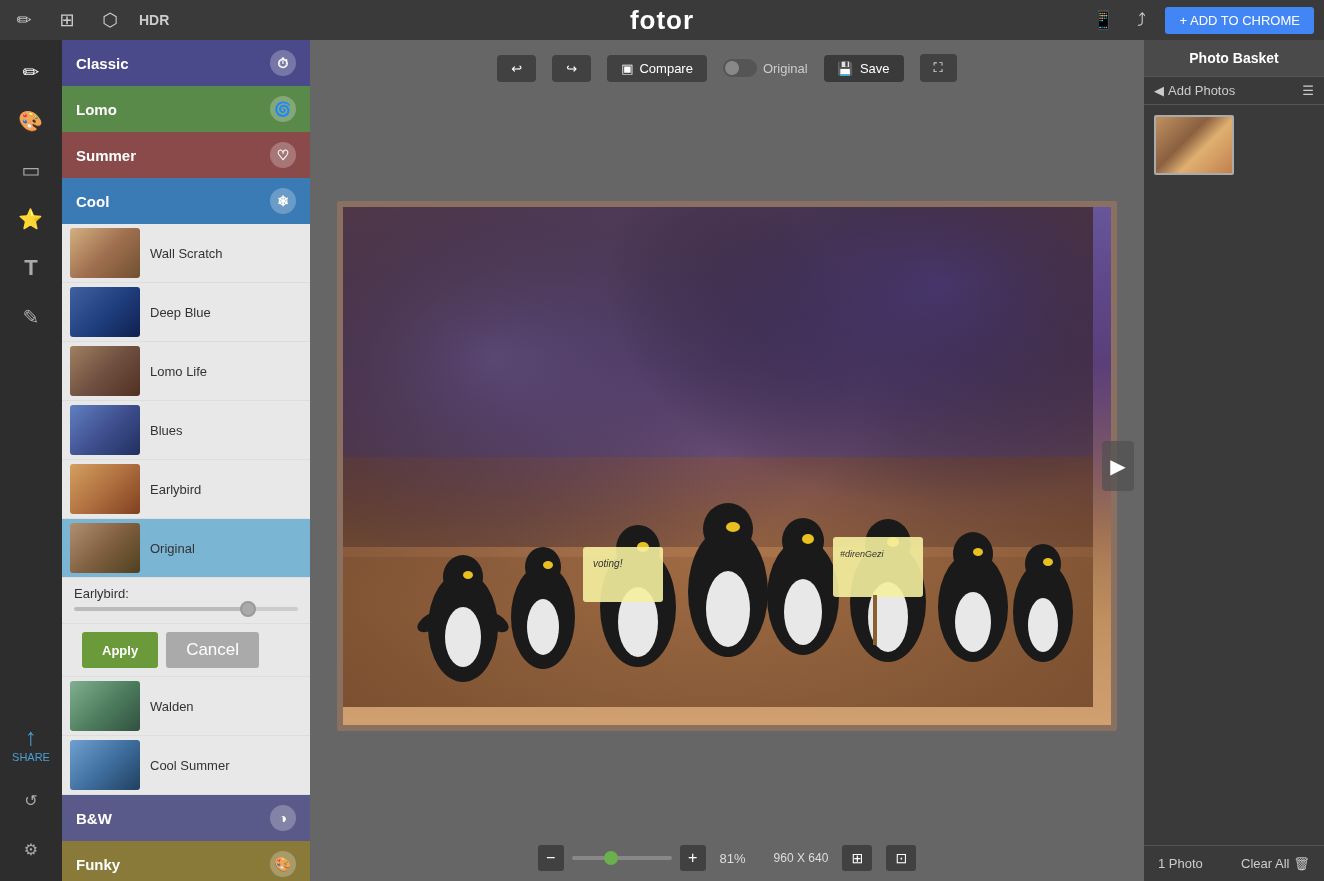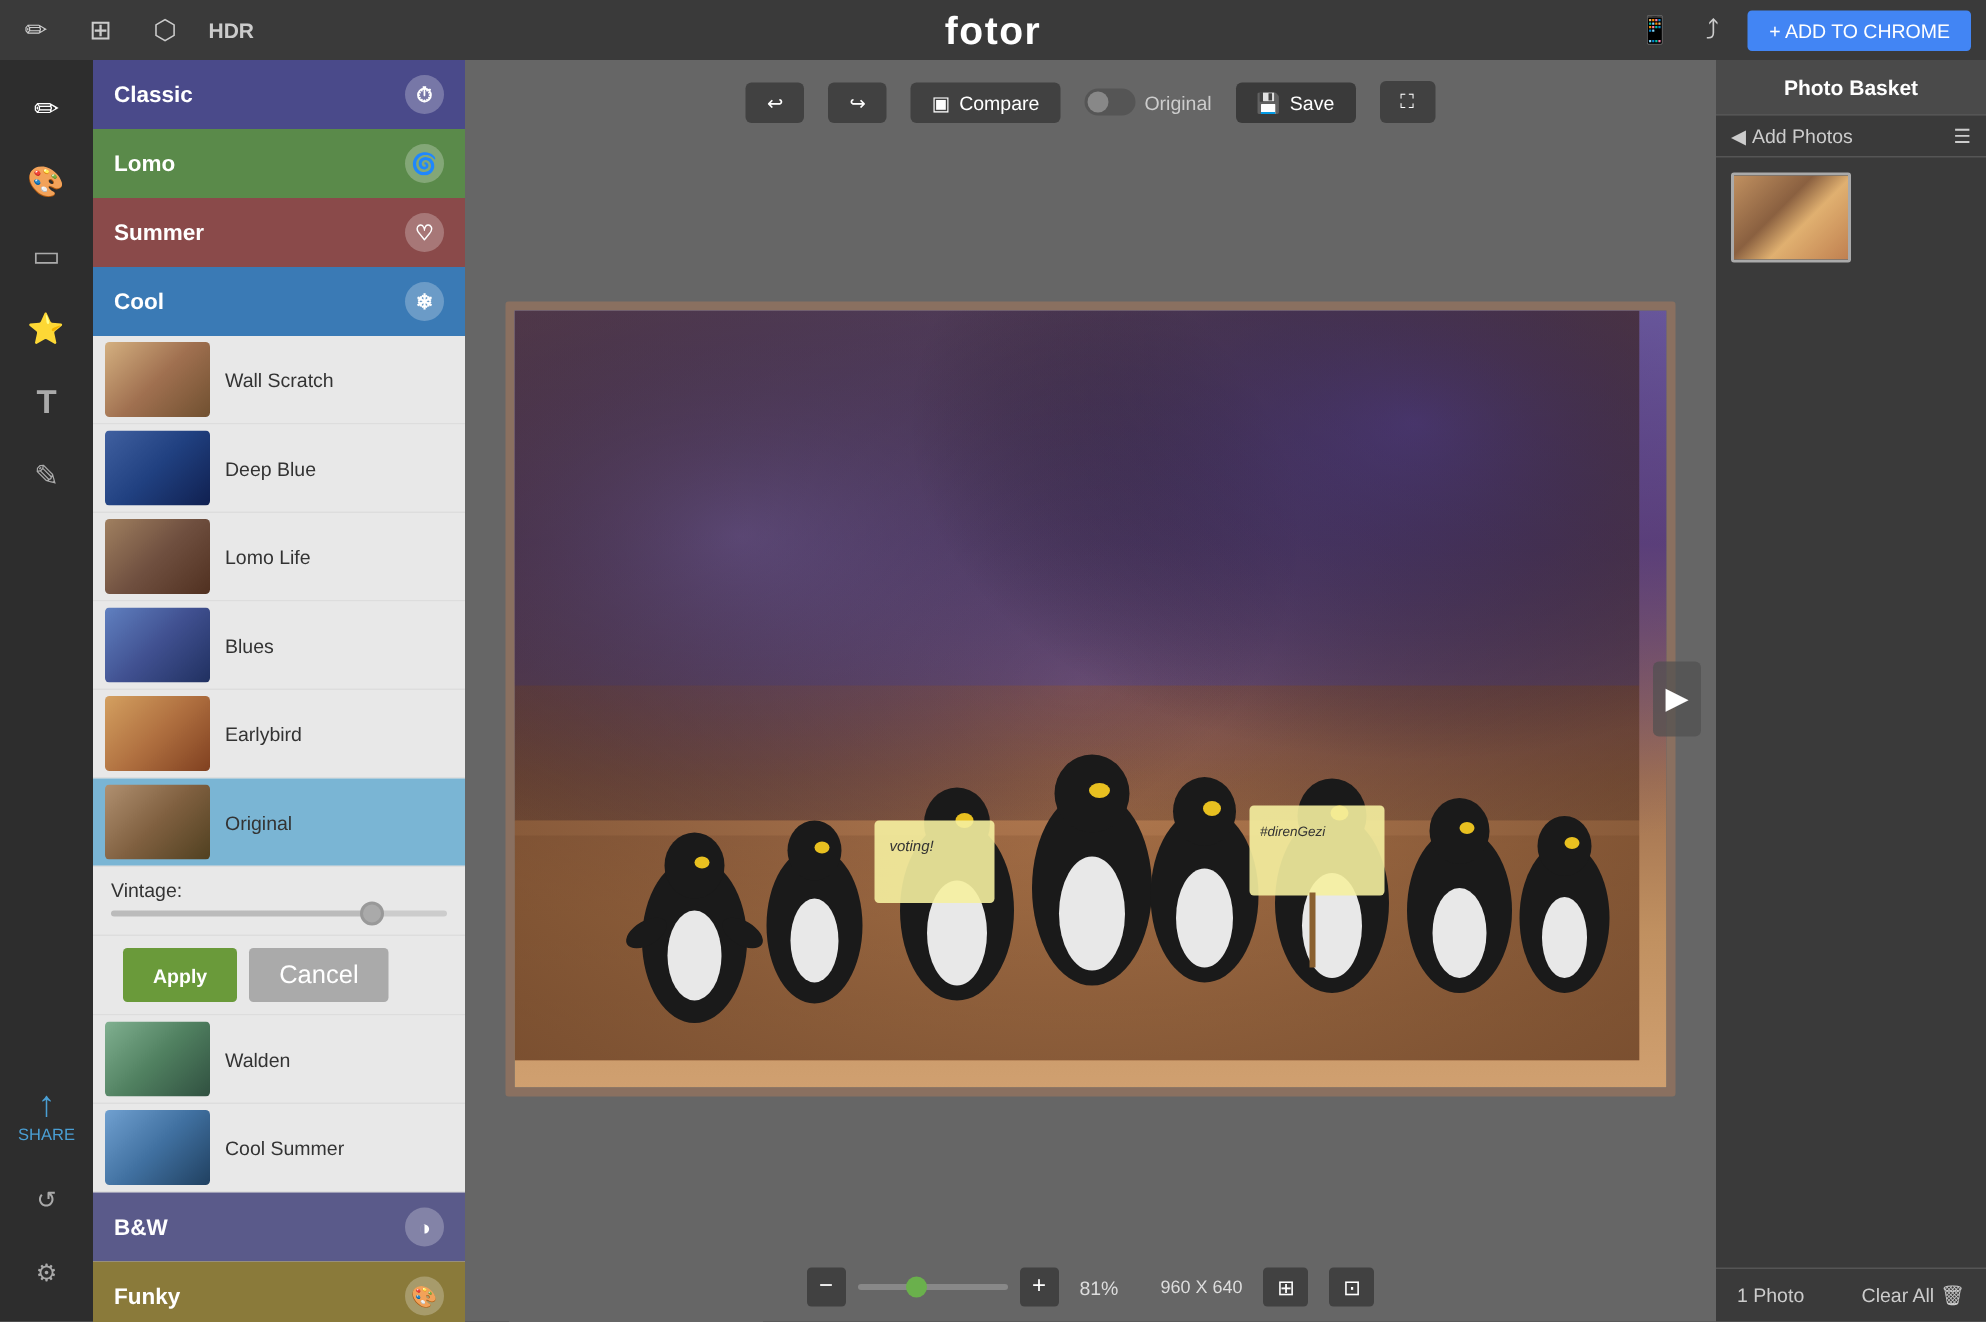--- a/index.html
+++ b/index.html
@@ -592,21 +592,21 @@
     </div>
 
     <div class="filter-item selected">
       <div class="filter-thumb">
         <div class="filter-thumb-inner ancient"></div>
       </div>
       <span class="filter-label">Original</span>
     </div>
 
     <div class="strength-area">
-      <div class="strength-label">Vintage:</div>
+      <div class="strength-label">Earlybird:</div>
       <div class="strength-slider-row">
         <input type="range" class="strength-slider" min="0" max="100" value="80" style="">
       </div>
     </div>
 
     <div class="apply-cancel-row">
       <button class="apply-btn">Apply</button>
       <button class="cancel-btn">Cancel</button>
     </div>
 

